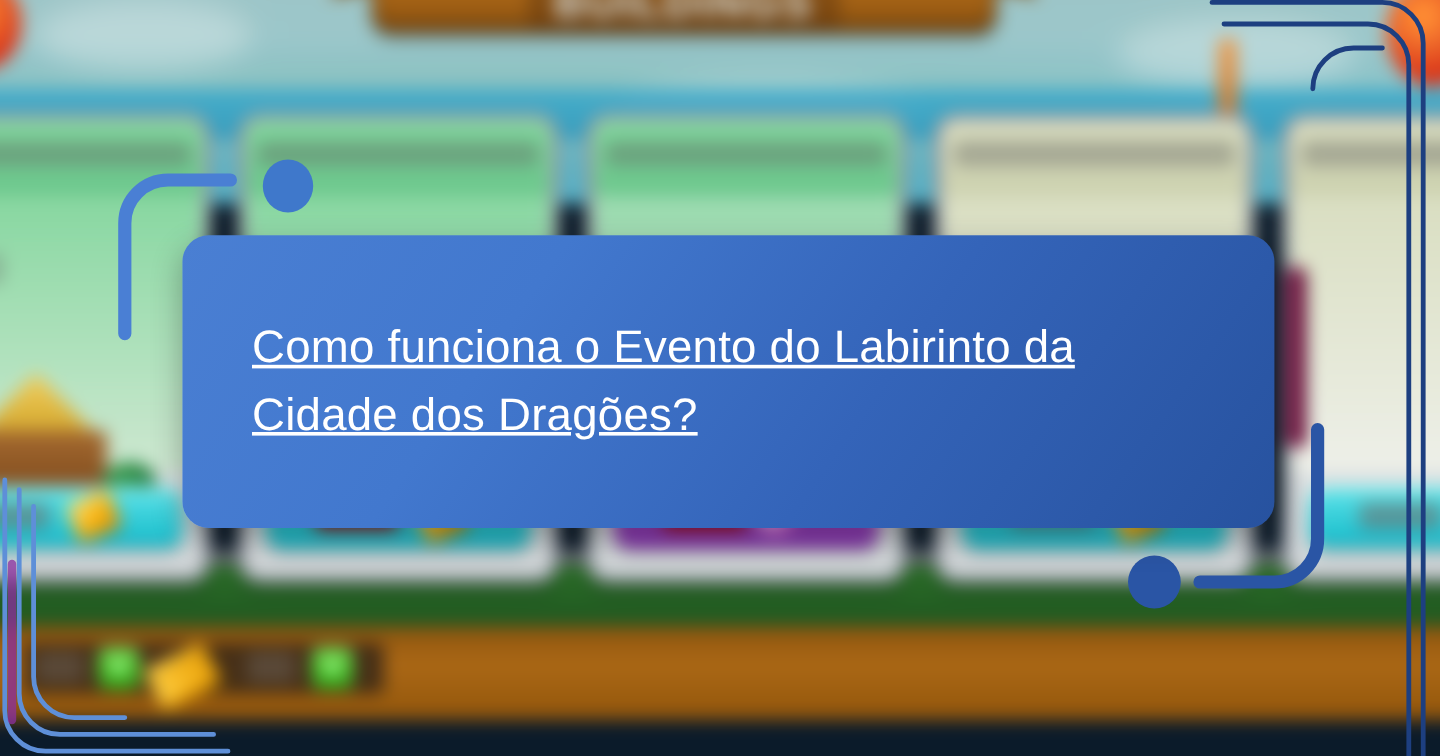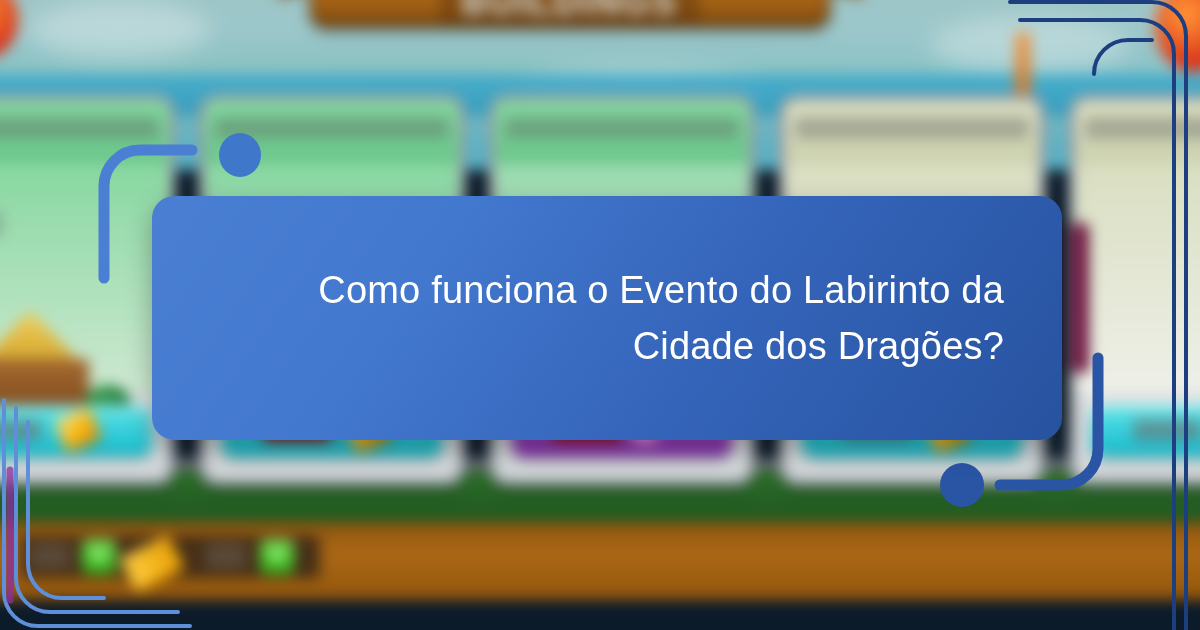--- a/index.html
+++ b/index.html
@@ -196,23 +196,24 @@
     border-radius:22px;
     background:linear-gradient(125deg,#4a7fd3 0%, #4278ce 30%, #3464b9 62%, #27529f 100%);
     box-shadow:0 10px 26px rgba(0,0,0,.30);
     display:flex; align-items:center; justify-content:center;
     padding:0 58px;
   }
   .title-text {
     color:#ffffff;
     font-size:38px;
     line-height:1.48;
-    text-align:right;
+    text-align:left;
     font-weight:normal;
     letter-spacing:.2px;
+    text-decoration:underline;
   }
 
   .dot {
     position:absolute; border-radius:50%;
   }
   .dot-top { left:219px; top:133px; width:42px; height:44px; background:#3f78cb; }
   .dot-bottom { left:940px; top:463px; width:44px; height:44px; background:#2a55a5; }
 </style>
 </head>
 <body>

